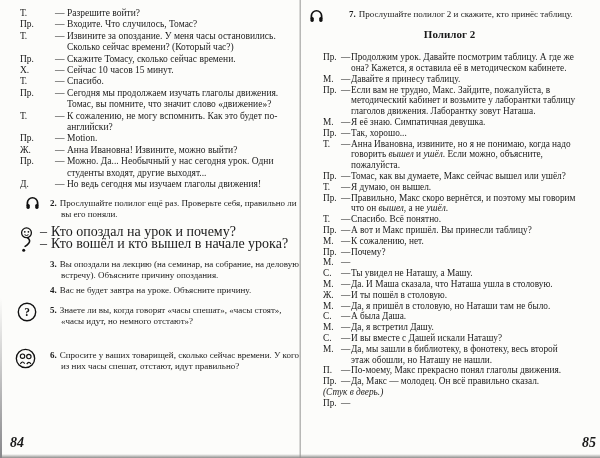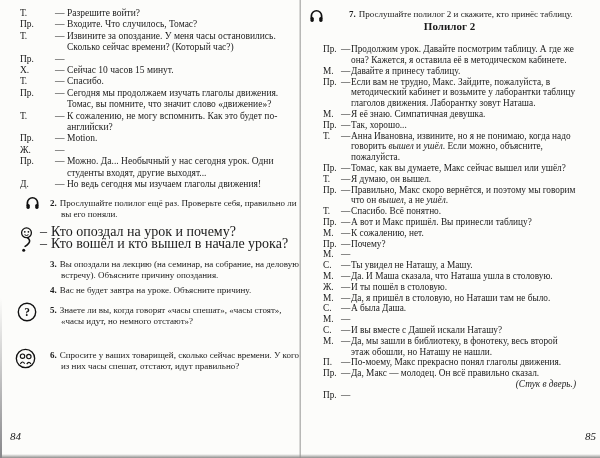--- a/index.html
+++ b/index.html
@@ -15,21 +15,21 @@
   .spine{width:11px;background:linear-gradient(90deg,#fcfcfa 0%,#d8d8d6 25%,#8e8e8c 46%,#747472 55%,#c2c2c0 78%,#fcfcfa 100%);}
   .page-right{flex:1;}
 
   
   .dlg{}
   .d1{margin:8px 0 0 20px;width:272px;font-size:9.5px;line-height:11.4px;}
   .d1 .drow{display:grid;grid-template-columns:35px 12px 1fr;}
   .d2{margin:12px 0 0 22px;width:253px;font-size:9.3px;line-height:10.8px;}
   .d2 .drow{display:grid;grid-template-columns:18px 10px 1fr;}
   .spk{white-space:nowrap;}
-  .stage{text-align:right;font-style:italic;}
+  .stage{text-align:left;font-style:italic;}
 
   
   .ex{position:relative;margin-left:50px;width:242px;font-size:9px;line-height:11.2px;
       padding-left:11px;text-indent:-11px;}
   .ex .num{margin-right:3px;}
   .ex2{margin-top:7px;}
   .ex3{margin-top:9px;}
   .ex4{margin-top:4px;}
   .ex5{margin-top:9px;}
   .ex6{margin-top:22px;}
@@ -38,23 +38,23 @@
   .qdash{margin-right:4px;}
 
   .icon{position:absolute;display:block;}
   .icon svg{display:block;}
   .ic-hp1{left:-25px;top:-3px;}
   .ic-fq{left:-22px;top:1px;}
   .ic-qc{left:-33px;top:-3px;}
   .ic-pw{left:-35px;top:-2px;}
   .ic-hp2{left:-40px;top:-1px;}
 
-  .title{margin-left:22px;width:253px;text-align:center;
+  .title{margin-top:8px;margin-left:22px;width:253px;text-align:center;
          font-weight:bold;font-size:11px;line-height:12px;}
-  .pnum{position:absolute;bottom:16px;font-style:italic;font-size:11px;}
+  .pnum{position:absolute;bottom:7px;font-style:italic;font-size:14px;font-weight:bold;}
   .pnum-left{left:10px;}
   .pnum-right{right:4px;}
 </style>
 </head>
 <body>
 
 <div class="book">
 
   <div class="page page-left">
 
@@ -70,20 +70,21 @@
           <span class="txt">Входите. Что случилось, Томас?</span>
         </div>
         <div class="drow">
           <span class="spk">Т.</span>
           <span class="dsh">—</span>
           <span class="txt">Извините за опоздание. У меня часы остановились. Сколько сейчас времени? (Который час?)</span>
         </div>
         <div class="drow">
           <span class="spk">Пр.</span>
           <span class="dsh">—</span>
+          <span class="txt">Скажите Томасу, сколько сейчас времени.</span>
         </div>
         <div class="drow">
           <span class="spk">Х.</span>
           <span class="dsh">—</span>
           <span class="txt">Сейчас 10 часов 15 минут.</span>
         </div>
         <div class="drow">
           <span class="spk">Т.</span>
           <span class="dsh">—</span>
           <span class="txt">Спасибо.</span>
@@ -99,20 +100,21 @@
           <span class="txt">К сожалению, не могу вспомнить. Как это будет по-английски?</span>
         </div>
         <div class="drow">
           <span class="spk">Пр.</span>
           <span class="dsh">—</span>
           <span class="txt">Motion.</span>
         </div>
         <div class="drow">
           <span class="spk">Ж.</span>
           <span class="dsh">—</span>
+          <span class="txt">Анна Ивановна! Извините, можно выйти?</span>
         </div>
         <div class="drow">
           <span class="spk">Пр.</span>
           <span class="dsh">—</span>
           <span class="txt">Можно. Да... Необычный у нас сегодня урок. Одни студенты входят, другие выходят...</span>
         </div>
         <div class="drow">
           <span class="spk">Д.</span>
           <span class="dsh">—</span>
           <span class="txt">Но ведь сегодня мы изучаем глаголы движения!</span>
@@ -291,20 +293,21 @@
           <span class="txt">Да, я пришёл в столовую, но Наташи там не было.</span>
         </div>
         <div class="drow">
           <span class="spk">С.</span>
           <span class="dsh">—</span>
           <span class="txt">А была Даша.</span>
         </div>
         <div class="drow">
           <span class="spk">М.</span>
           <span class="dsh">—</span>
+          <span class="txt">Да, я встретил Дашу.</span>
         </div>
         <div class="drow">
           <span class="spk">С.</span>
           <span class="dsh">—</span>
           <span class="txt">И вы вместе с Дашей искали Наташу?</span>
         </div>
         <div class="drow">
           <span class="spk">М.</span>
           <span class="dsh">—</span>
           <span class="txt">Да, мы зашли в библиотеку, в фонотеку, весь второй этаж обошли, но Наташу не нашли.</span>

